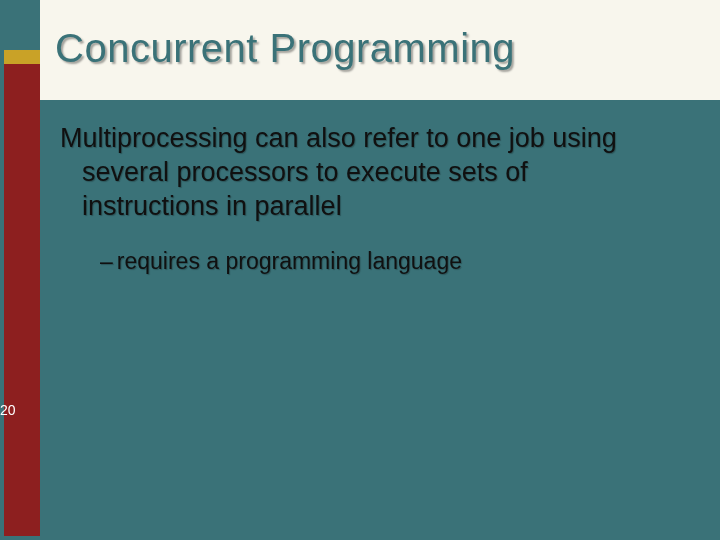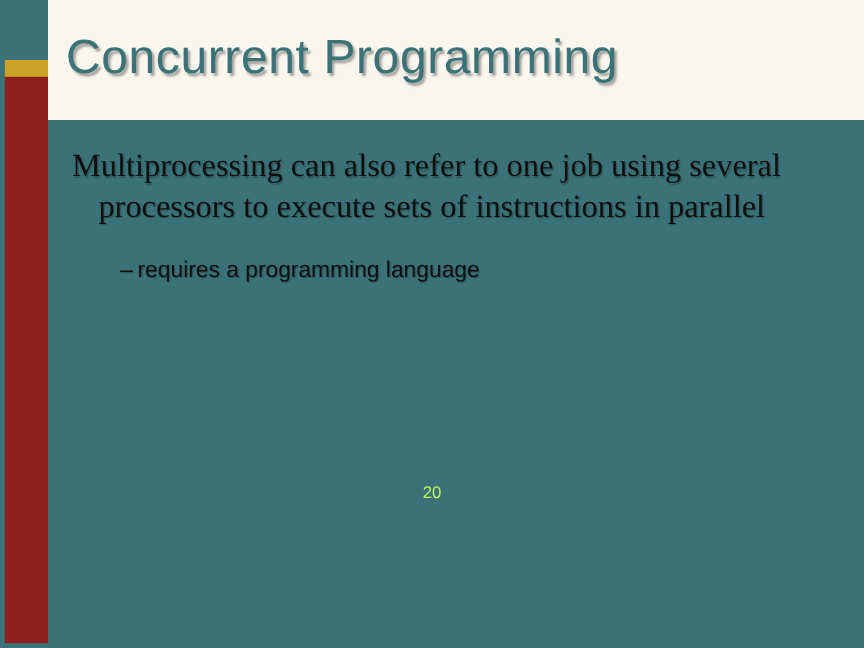--- a/index.html
+++ b/index.html
@@ -54,42 +54,40 @@
     left: 60px;
     top: 122px;
     width: 600px;
     color: #101010;
   }
   .para {
     font-size: 27px;
     line-height: 1.25;
     margin-bottom: 24px;
     text-shadow: 1px 1px 1px rgba(0,0,0,0.25);
-    font-family: Liberation Serif, serif;
   }
   .para-indent {
     padding-left: 22px;
     text-indent: -22px;
   }
   .sub {
-    font-size: 19px;
+    font-size: 23px;
     line-height: 1.3;
     margin-left: 40px;
     margin-bottom: 18px;
     text-shadow: 1px 1px 1px rgba(0,0,0,0.25);
   }
   .dash { margin-right: 4px; }
   .pagenum {
     position: absolute;
     bottom: 14px;
     left: 0;
     width: 720px;
-    text-align: center;
     font-size: 14px;
-    color: #bef264;
+    color: #ffffff;
     margin-top: 20px;
   }
 </style>
 </head>
 <body>
 
 <div class="slide">
   <div class="title-bg"></div>
   <div class="accent-col"></div>
   <div class="accent-bar"></div>

